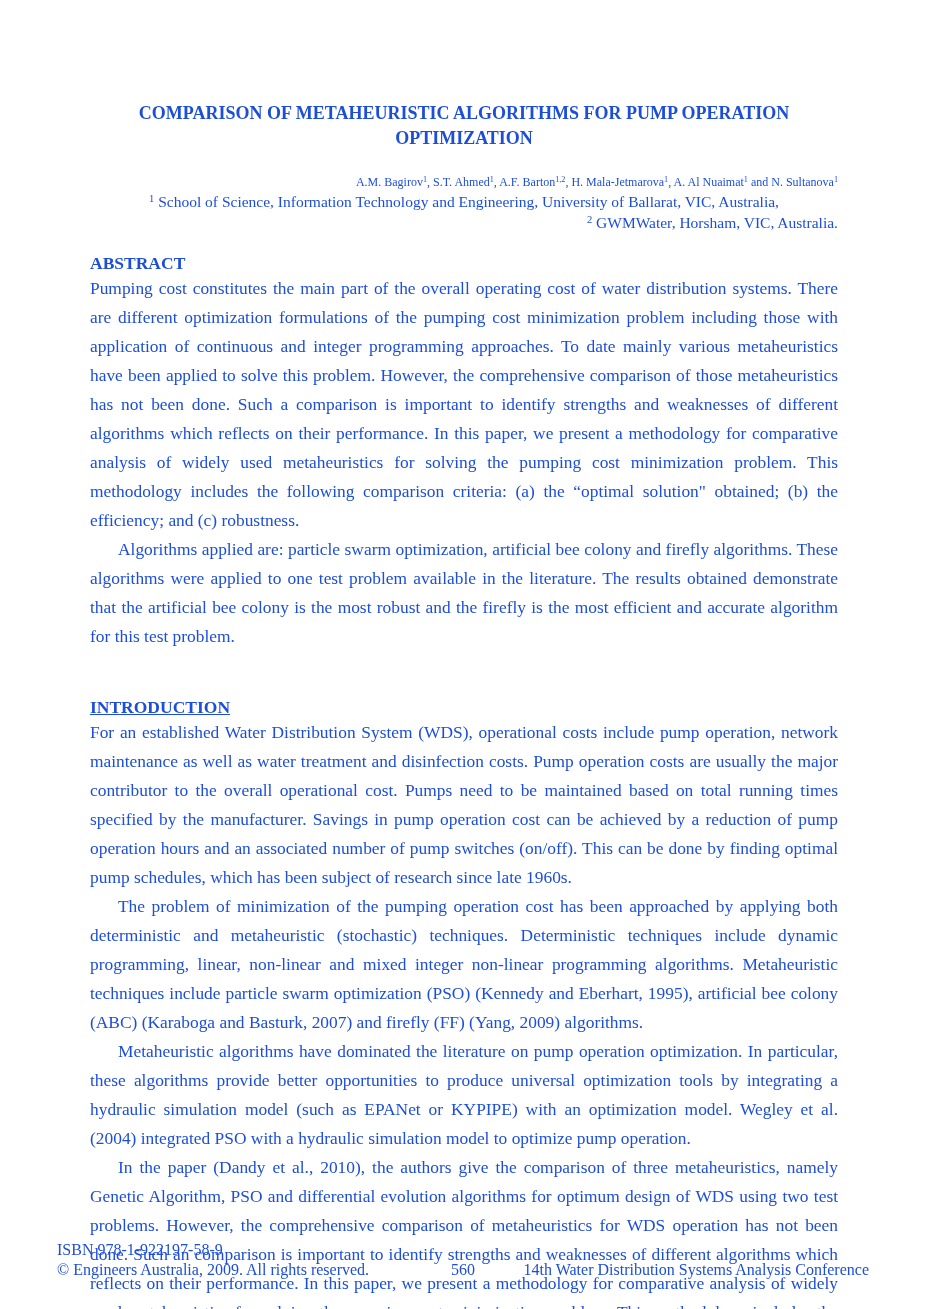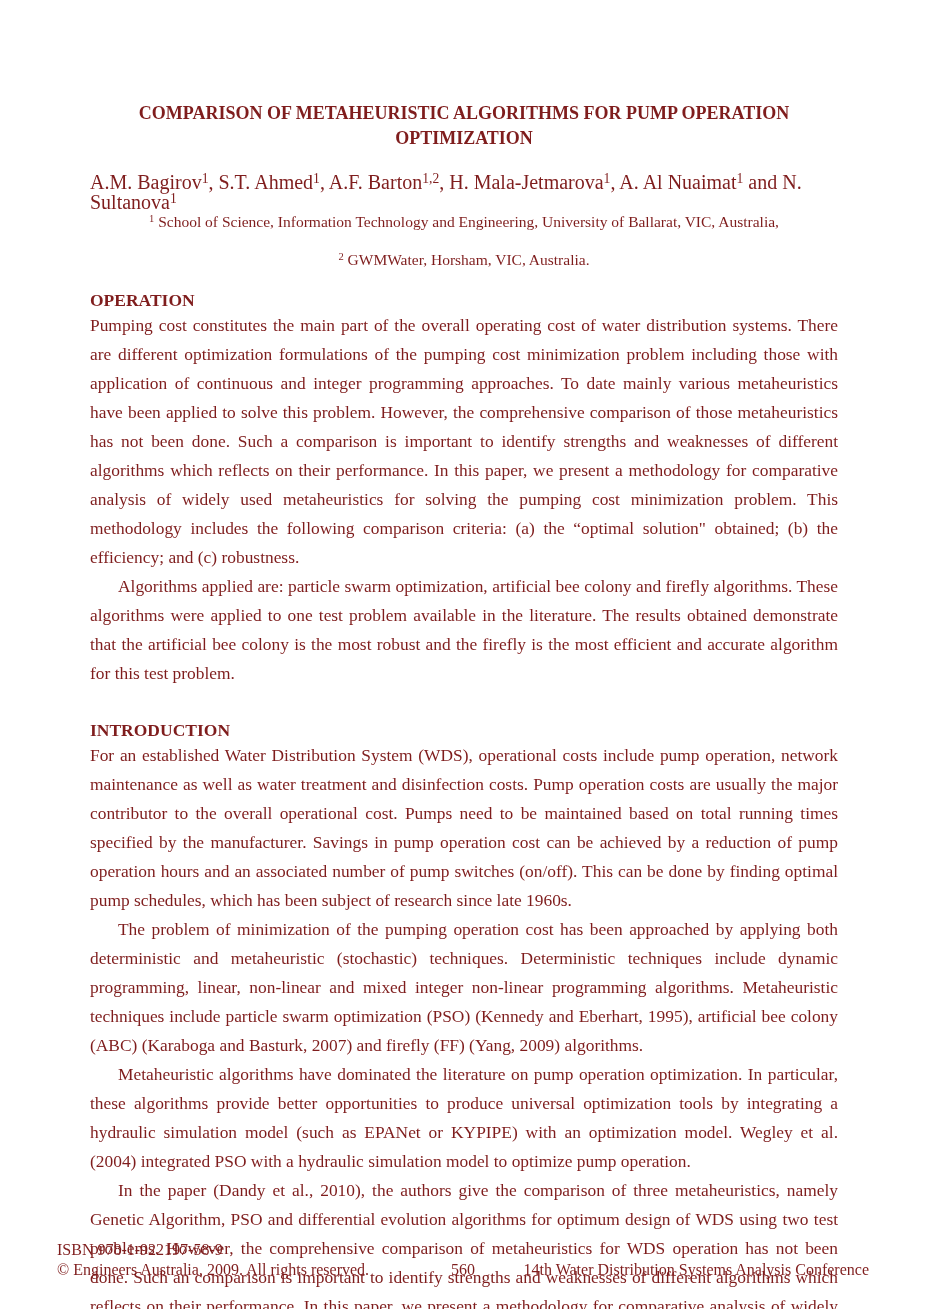--- a/index.html
+++ b/index.html
@@ -2,65 +2,65 @@
 <html><head>
 <meta charset="utf-8">
 <style>
   * { margin: 0; padding: 0; box-sizing: border-box; }
   html, body { background: #ffffff; }
   .page {
     position: relative;
     width: 925px;
     height: 1309px;
     background: #ffffff;
-    color: #7f1d1d;
+    color: #1d4ed8;
     font-family: "Liberation Serif", "DejaVu Serif", serif;
     overflow: hidden;
   }
   .content {
     position: absolute;
     left: 90px;
     top: 0;
     width: 748px;
   }
   .paper-title {
     margin-top: 101px;
     font-size: 18px;
     line-height: 25px;
     font-weight: bold;
     text-align: center;
   }
   .authors {
     margin-top: 21px;
-    font-size: 20px;
+    font-size: 12px;
     line-height: 20px;
-    text-align: left;
+    text-align: right;
   }
   .affiliation {
     font-size: 15.5px;
     line-height: 20px;
     text-align: center;
   }
   .affiliation-1 { }
-  .affiliation-2 { margin-top: 18px; }
+  .affiliation-2 { margin-top: 1px; text-align: right; }
   sup {
     font-size: 0.68em;
     line-height: 0;
     vertical-align: baseline;
     position: relative;
     top: -0.45em;
   }
   .section-heading {
     font-size: 17.5px;
     line-height: 22px;
     font-weight: bold;
     text-align: left;
   }
   .abstract-heading { margin-top: 19px; }
-  .introduction-heading { margin-top: 31px; }
+  .introduction-heading { margin-top: 45px; text-decoration: underline; }
   .body-par {
     font-size: 17.4px;
     line-height: 29px;
     text-align: justify;
   }
   .indented { text-indent: 28px; }
   .footer {
     position: absolute;
     left: 57px;
     right: 56px;
@@ -93,21 +93,21 @@
   <div class="content">
 
     <h1 class="paper-title">COMPARISON OF METAHEURISTIC ALGORITHMS FOR PUMP OPERATION OPTIMIZATION</h1>
 
     <p class="authors"><span class="author"><span>A.M. Bagirov</span><sup>1</sup><span>, </span></span><span class="author"><span>S.T. Ahmed</span><sup>1</sup><span>, </span></span><span class="author"><span>A.F. Barton</span><sup>1,2</sup><span>, </span></span><span class="author"><span>H. Mala-Jetmarova</span><sup>1</sup><span>, </span></span><span class="author"><span>A. Al Nuaimat</span><sup>1</sup><span> and </span></span><span class="author"><span>N. Sultanova</span><sup>1</sup><span></span></span></p>
 
     <p class="affiliation affiliation-1"><sup>1</sup><span> School of Science, Information Technology and Engineering, University of Ballarat, VIC, Australia,</span></p>
 
     <p class="affiliation affiliation-2"><sup>2</sup><span> GWMWater, Horsham, VIC, Australia.</span></p>
 
-    <h2 class="section-heading abstract-heading">OPERATION</h2>
+    <h2 class="section-heading abstract-heading">ABSTRACT</h2>
     <p class="body-par">Pumping cost constitutes the main part of the overall operating cost of water distribution systems. There are different optimization formulations of the pumping cost minimization problem including those with application of continuous and integer programming approaches. To date mainly various metaheuristics have been applied to solve this problem. However, the comprehensive comparison of those metaheuristics has not been done. Such a comparison is important to identify strengths and weaknesses of different algorithms which reflects on their performance. In this paper, we present a methodology for comparative analysis of widely used metaheuristics for solving the pumping cost minimization problem. This methodology includes the following comparison criteria: (a) the “optimal solution" obtained; (b) the efficiency; and (c) robustness.</p>
     <p class="body-par indented">Algorithms applied are: particle swarm optimization, artificial bee colony and firefly algorithms. These algorithms were applied to one test problem available in the literature. The results obtained demonstrate that the artificial bee colony is the most robust and the firefly is the most efficient and accurate algorithm for this test problem.</p>
 
     <h2 class="section-heading introduction-heading">INTRODUCTION</h2>
     <p class="body-par">For an established Water Distribution System (WDS), operational costs include pump operation, network maintenance as well as water treatment and disinfection costs. Pump operation costs are usually the major contributor to the overall operational cost. Pumps need to be maintained based on total running times specified by the manufacturer. Savings in pump operation cost can be achieved by a reduction of pump operation hours and an associated number of pump switches (on/off). This can be done by finding optimal pump schedules, which has been subject of research since late 1960s.</p>
     <p class="body-par indented">The problem of minimization of the pumping operation cost has been approached by applying both deterministic and metaheuristic (stochastic) techniques. Deterministic techniques include dynamic programming, linear, non-linear and mixed integer non-linear programming algorithms. Metaheuristic techniques include particle swarm optimization (PSO) (Kennedy and Eberhart, 1995), artificial bee colony (ABC) (Karaboga and Basturk, 2007) and firefly (FF) (Yang, 2009) algorithms.</p>
     <p class="body-par indented">Metaheuristic algorithms have dominated the literature on pump operation optimization. In particular, these algorithms provide better opportunities to produce universal optimization tools by integrating a hydraulic simulation model (such as EPANet or KYPIPE) with an optimization model. Wegley et al. (2004) integrated PSO with a hydraulic simulation model to optimize pump operation.</p>
     <p class="body-par indented">In the paper (Dandy et al., 2010), the authors give the comparison of three metaheuristics, namely Genetic Algorithm, PSO and differential evolution algorithms for optimum design of WDS using two test problems. However, the comprehensive comparison of metaheuristics for WDS operation has not been done. Such an comparison is important to identify strengths and weaknesses of different algorithms which reflects on their performance. In this paper, we present a methodology for comparative analysis of widely used metaheuristics for solving the pumping cost minimization problem. This methodology includes the following comparison criteria: (a) the “optimal solution" obtained; (b) the efficiency; and (c) robustness. Algorithms applied are: PSO, ABC and FF algorithms. These algorithms were applied to a test problem from literature with implicit schedules of fixed speed pumps.</p>
 
   </div>

